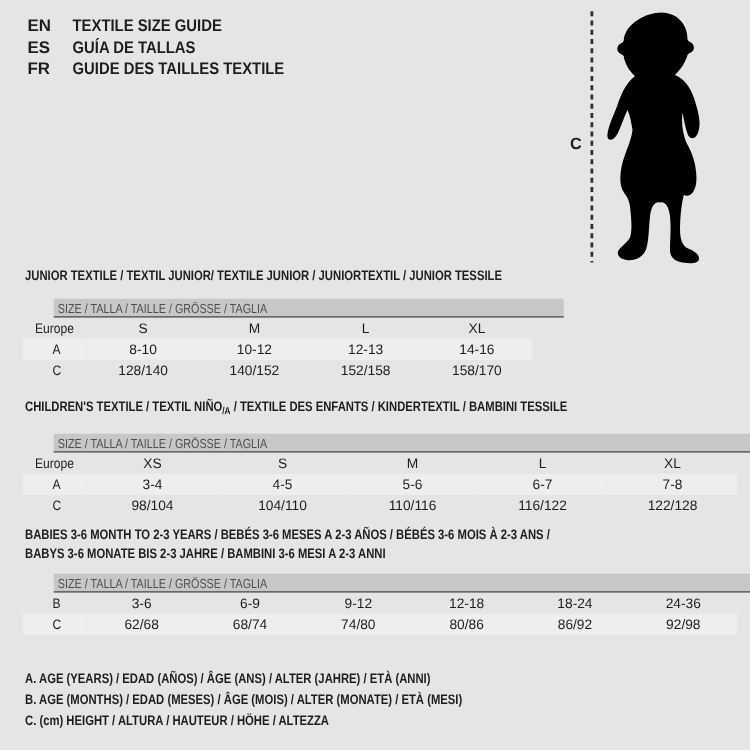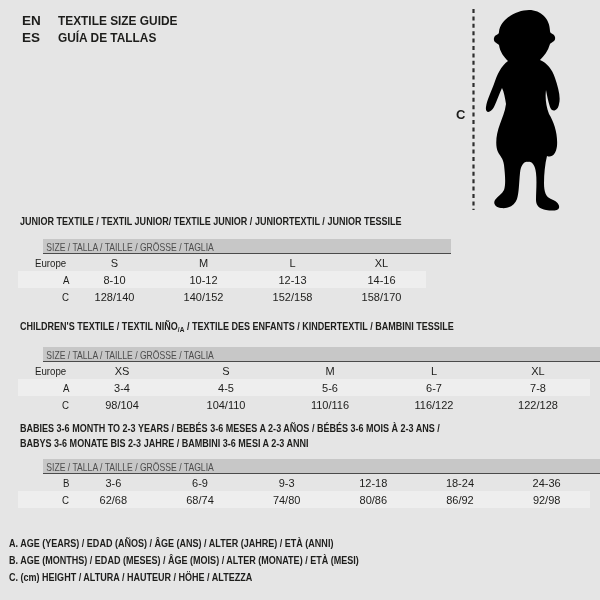--- a/index.html
+++ b/index.html
@@ -26,37 +26,40 @@
   .ttl .sub{font-size:8px;vertical-align:-2px;}
   .ttl .tline{line-height:15px;}
 
   
   .sizebar{position:absolute;height:14px;background:#c7c7c7;border-bottom:1px solid #4a4a4a;line-height:14px;margin-left:25px;}
   .sizebar span{font-size:10.5px;color:#4d4d4d;padding-left:4px;}
 
   
   table.sz{position:absolute;border-collapse:collapse;table-layout:fixed;font-size:11px;}
   table.sz td{height:17px;padding:0;text-align:center;vertical-align:middle;}
-  table.sz td.lbl{text-align:right;padding-left:4px;}
+  table.sz td.lbl{text-align:center;padding-left:4px;}
   table.sz tbody tr:nth-child(even){background:#eeeeee;}
 
   
-  .foot{position:absolute;left:9px;top:535px;font-size:11px;font-weight:bold;line-height:17px;}
+  .foot{position:absolute;left:20px;top:535px;font-size:11px;font-weight:bold;line-height:17px;}
 </style>
 </head>
 <body>
 
 <div id="page">
 
   <div class="lang">
     <div class="row">
       <span class="code">EN</span><span class="condl">TEXTILE SIZE GUIDE</span>
     </div>
     <div class="row">
       <span class="code">ES</span><span class="condl">GUÍA DE TALLAS</span>
+    </div>
+    <div class="row">
+      <span class="code">FR</span><span class="condl">GUIDE DES TAILLES TEXTILE</span>
     </div>
   </div>
 
   <svg id="figure-svg" width="140" height="212" viewBox="0 0 140 212" aria-hidden="true">
     <line x1="20.5" y1="6" x2="20.5" y2="207" stroke="#2e2e2e" stroke-width="2.2" stroke-dasharray="4 3.4"></line>
     <path fill="#000000" d="
       M76,7
       C88,7 97,16 97,28
       C97,31 101,30 102,34
       C103,39 98,39 97,41
@@ -189,21 +192,21 @@
         <col>
         <col>
         <col>
         <col>
       </colgroup>
     <tbody>
       <tr>
         <td class="lbl"><span class="condl">B</span></td>
         <td><span>3-6</span></td>
         <td><span>6-9</span></td>
-        <td><span>9-3</span></td>
+        <td><span>9-12</span></td>
         <td><span>12-18</span></td>
         <td><span>18-24</span></td>
         <td><span>24-36</span></td>
       </tr>
       <tr>
         <td class="lbl"><span class="condl">C</span></td>
         <td><span>62/68</span></td>
         <td><span>68/74</span></td>
         <td><span>74/80</span></td>
         <td><span>80/86</span></td>

